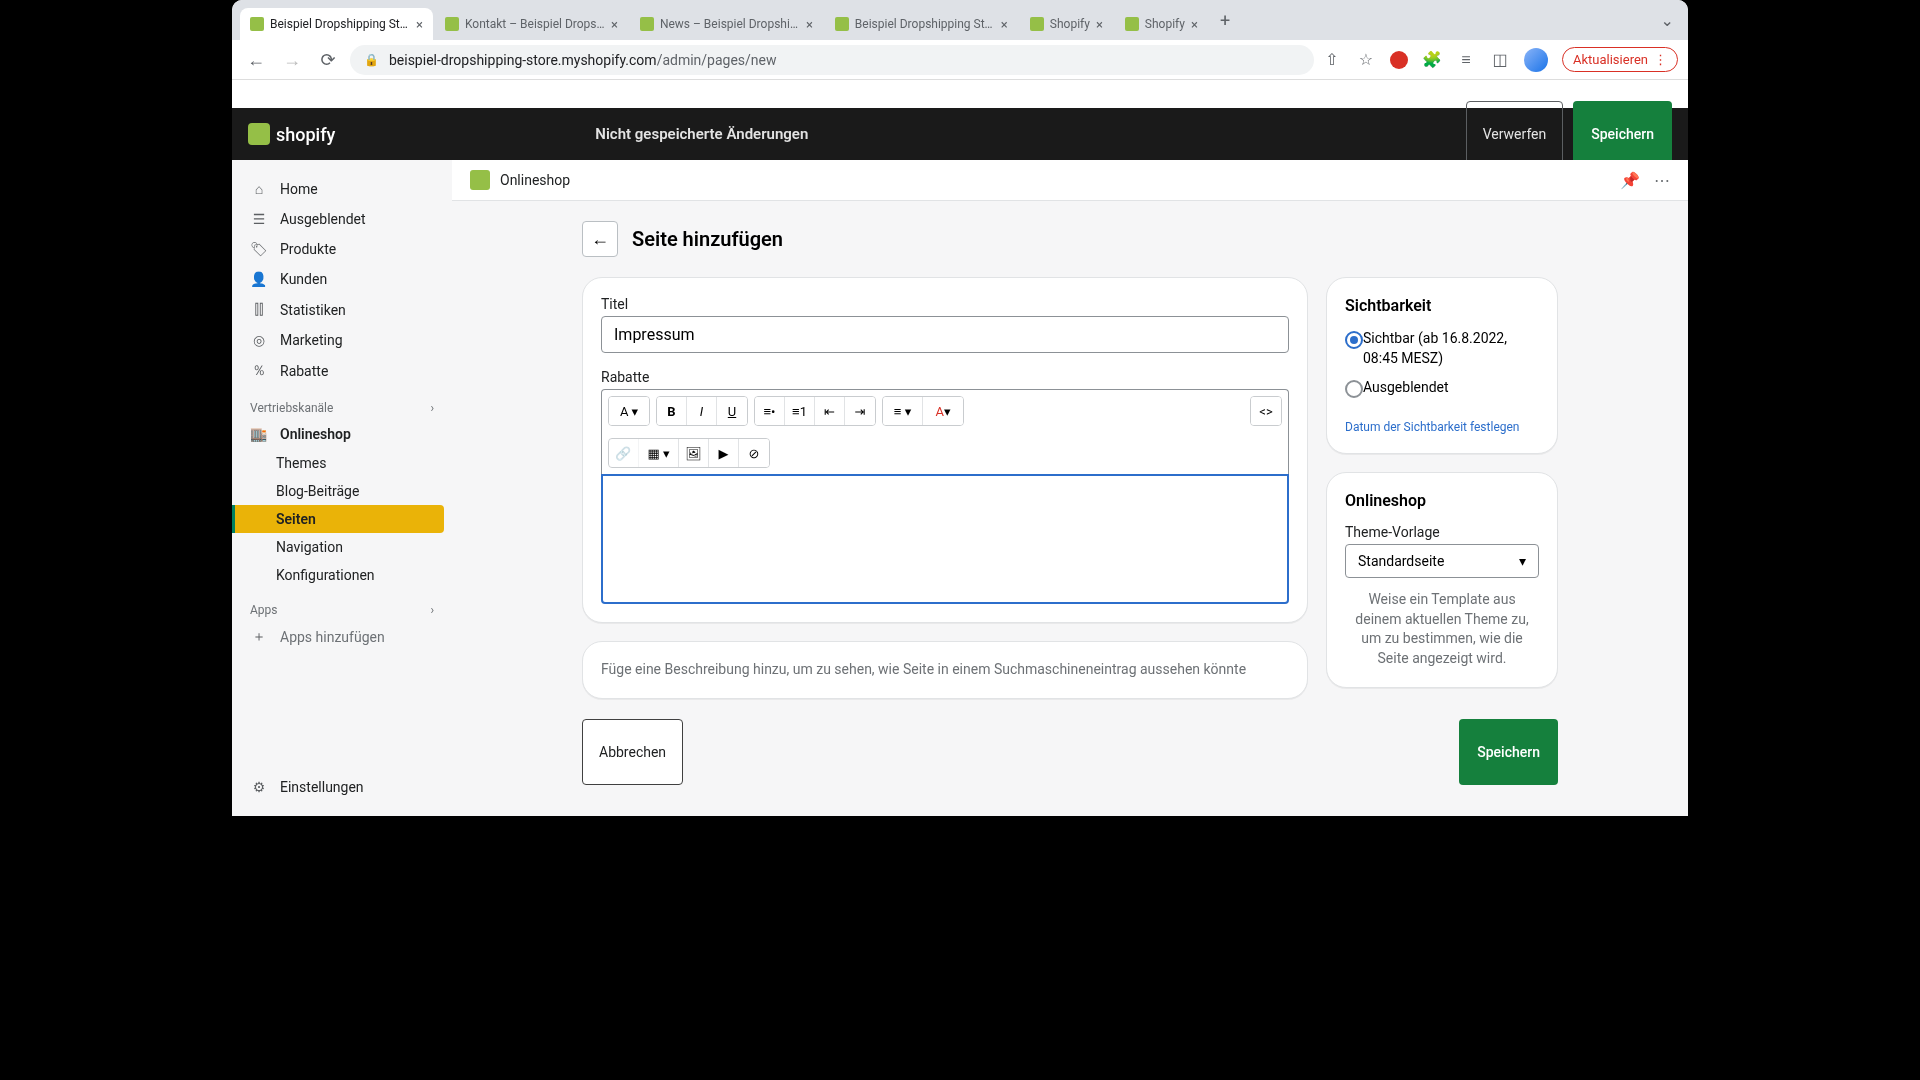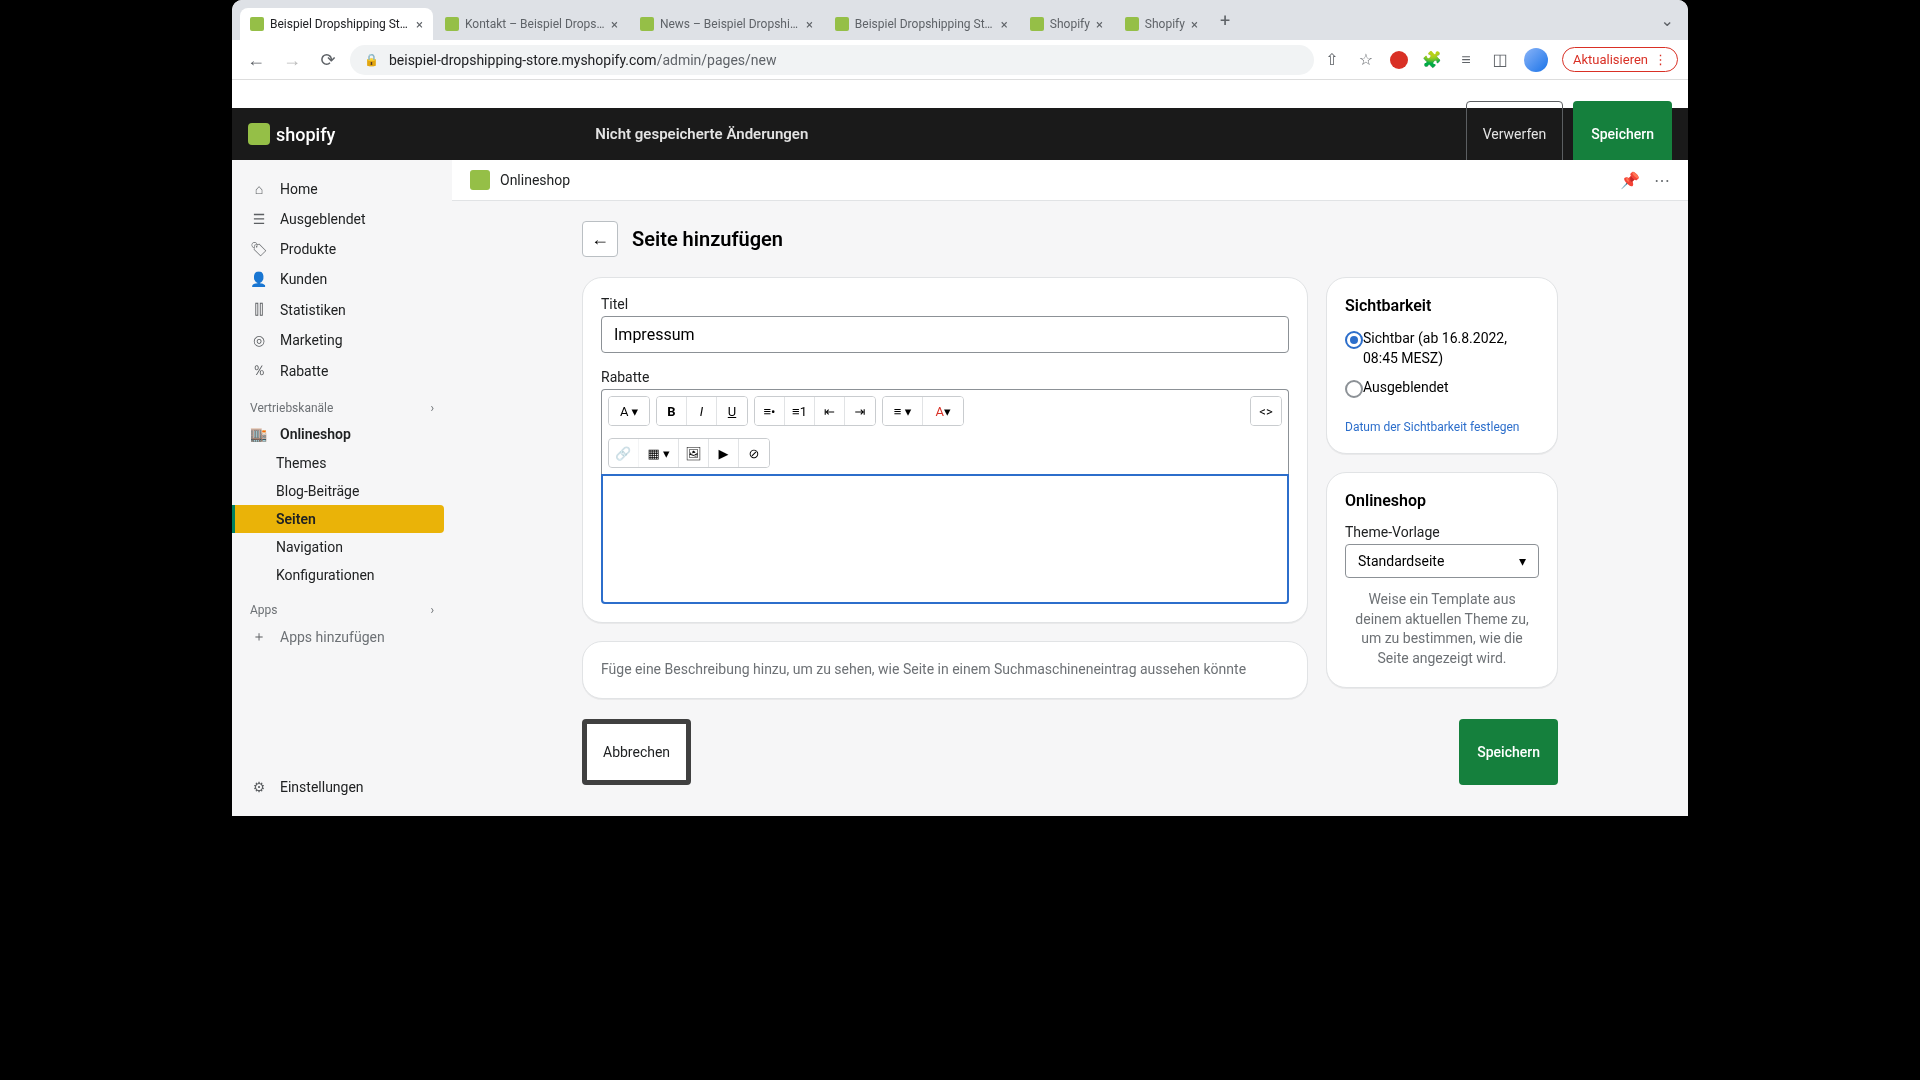--- a/index.html
+++ b/index.html
@@ -89,21 +89,21 @@
 .link { color: #2c6ecb; font-size: 12px; cursor: pointer; }
 
 .select { width: 100%; border: 1px solid #8c9196; border-radius: 4px; padding: 8px 12px; font-size: 14px; background: #fff; display: flex; justify-content: space-between; align-items: center; }
 .helper { font-size: 14px; color: #6d7175; margin-top: 12px; line-height: 1.4; text-align: center; }
 
 .seo-header { display: flex; justify-content: space-between; align-items: center; margin-bottom: 12px; }
 .seo-title { font-size: 16px; font-weight: 600; }
 .seo-desc { font-size: 14px; color: #6d7175; line-height: 1.4; }
 
 .footer-actions { display: flex; justify-content: space-between; padding: 0 130px 30px; }
-.btn-secondary { background: #fff; border: 5px solid #404040; color: #202223; padding: 8px 16px; border-radius: 4px; font-size: 14px; cursor: pointer; }
+.btn-secondary { background: #fff; border: 1px solid #404040; color: #202223; padding: 8px 16px; border-radius: 4px; font-size: 14px; cursor: pointer; }
 </style>
 </head>
 <body>
 
 <div class="viewport">
 
   <div class="tabbar">
     <div class="tab active">
       <div class="tab-favicon"></div>
       <span class="tab-title">Beispiel Dropshipping Store</span>

